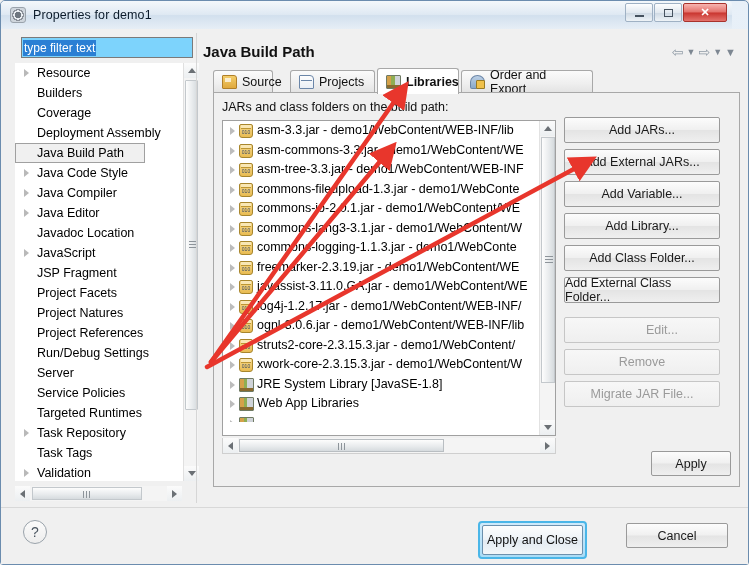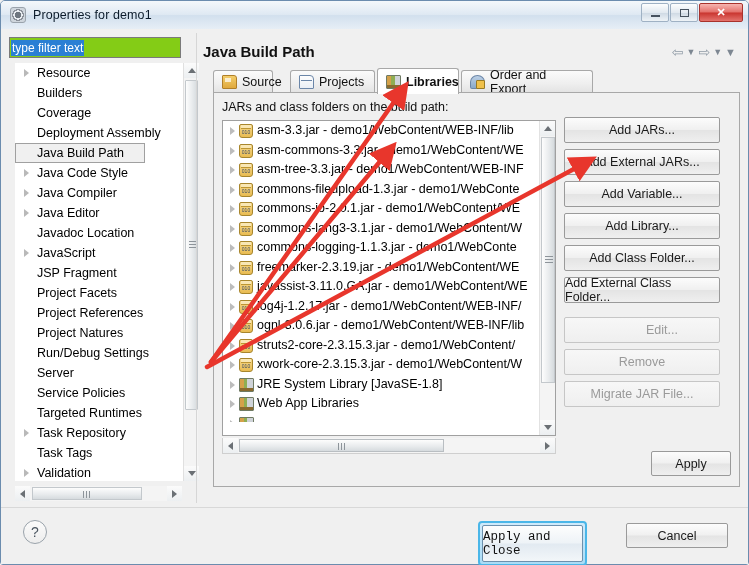--- a/index.html
+++ b/index.html
@@ -14,21 +14,21 @@
   }
 
   
   #window {
     position:absolute; left:0; top:0; width:749px; height:565px;
     background:linear-gradient(180deg,#e8f0f8 0%, #dce8f2 100%);
     border:1px solid #6b8cae;
     border-radius:5px 5px 3px 3px;
   }
   #titlebar {
-    position:absolute; left:0; top:0; right:0; height:28px;
+    position:absolute; left:0; top:0; right:16px; height:28px;
     background:linear-gradient(180deg,#f4f8fb 0%, #dfe9f3 48%, #d2e0ee 52%, #e6eef6 100%);
     border-radius:4px 4px 0 0;
     display:flex; align-items:center;
   }
   #title-icon {
     width:16px;height:16px;margin-left:9px;margin-right:7px;
     border-radius:3px;
     background:
       radial-gradient(circle at 50% 50%, #6f7780 0 32%, #e9edf1 33% 46%, #8a9099 47% 60%, #cfd6dd 61% 100%);
     border:1px solid #9aa3ac;
@@ -57,22 +57,22 @@
   #dialog-body {
     position:absolute; left:0; top:28px; right:0; bottom:0;
     background:#f0f0f0;
   }
 
   
   #left-pane {
     position:absolute; left:8px; top:6px; width:183px; height:462px;
   }
   #filter-box {
-    position:absolute;left:0;top:2px;width:172px;height:21px;
-    border:1px solid #7a7a7a;background:#84cc16;
+    position:absolute;left:12px;top:2px;width:172px;height:21px;
+    border:1px solid #7a7a7a;background:#7dd3fc;
   }
   #filter-text {
     position:absolute;left:1px;top:2px;height:16px;line-height:16px;
     background:#2a7fd4;color:#fff;font-size:12px;padding:0 1px;
   }
   #tree-wrap {
     position:absolute;left:6px;top:28px;width:172px;height:418px;
     background:#fff;border:none;overflow:hidden;
   }
   .tree-item {
@@ -273,23 +273,23 @@
     border:1px solid #9aa3ab;background:linear-gradient(180deg,#fbfbfb,#ededed);
     display:flex;align-items:center;justify-content:center;
     color:#4a5560;font-size:14px;
   }
   #apply-close-wrap {
     position:absolute;right:161px;top:13px;
     padding:2px;border:2px solid #4ab6e8;border-radius:4px;
     background:linear-gradient(180deg,#cfeafb,#aadcf6);
   }
   #apply-close {
-    width:101px;height:37px;border:1px solid #6c90ad;border-radius:2px;
+    width:101px;height:30px;border:1px solid #6c90ad;border-radius:2px;
     background:linear-gradient(180deg,#fdfdfd,#eef3f7 48%,#e2eaf1 52%,#f2f6f9);
-    font-size:12.5px;color:#111;display:flex;align-items:center;justify-content:center;font-family:Liberation Mono, monospace;
+    font-size:12.5px;color:#111;display:flex;align-items:center;justify-content:center;
   }
   #cancel-btn {
     position:absolute;right:20px;top:15px;width:102px;height:25px;
     border:1px solid #9a9a9a;border-radius:2px;
     background:linear-gradient(180deg,#fcfcfc,#f0f0f0 48%,#e4e4e4 52%,#efefef);
     font-size:12.5px;color:#1a1a1a;display:flex;align-items:center;justify-content:center;
   }
 
   
   #annot { position:absolute;left:0;top:0;width:749px;height:565px;pointer-events:none;z-index:60; }
@@ -325,22 +325,22 @@
           <div class="tree-item"><span>Coverage</span></div>
           <div class="tree-item"><span>Deployment Assembly</span></div>
           <div class="tree-item selected"><span>Java Build Path</span></div>
           <div class="tree-item"><span class="tree-arrow"></span><span>Java Code Style</span></div>
           <div class="tree-item"><span class="tree-arrow"></span><span>Java Compiler</span></div>
           <div class="tree-item"><span class="tree-arrow"></span><span>Java Editor</span></div>
           <div class="tree-item"><span>Javadoc Location</span></div>
           <div class="tree-item"><span class="tree-arrow"></span><span>JavaScript</span></div>
           <div class="tree-item"><span>JSP Fragment</span></div>
           <div class="tree-item"><span>Project Facets</span></div>
+          <div class="tree-item"><span>Project Natures</span></div>
           <div class="tree-item"><span>Project References</span></div>
-          <div class="tree-item"><span>Project Natures</span></div>
           <div class="tree-item"><span>Run/Debug Settings</span></div>
           <div class="tree-item"><span>Server</span></div>
           <div class="tree-item"><span>Service Policies</span></div>
           <div class="tree-item"><span>Targeted Runtimes</span></div>
           <div class="tree-item"><span class="tree-arrow"></span><span>Task Repository</span></div>
           <div class="tree-item"><span>Task Tags</span></div>
           <div class="tree-item"><span class="tree-arrow"></span><span>Validation</span></div>
         </div>
       <div id="tree-vscroll">
         <div class="sb-arrow-up">

